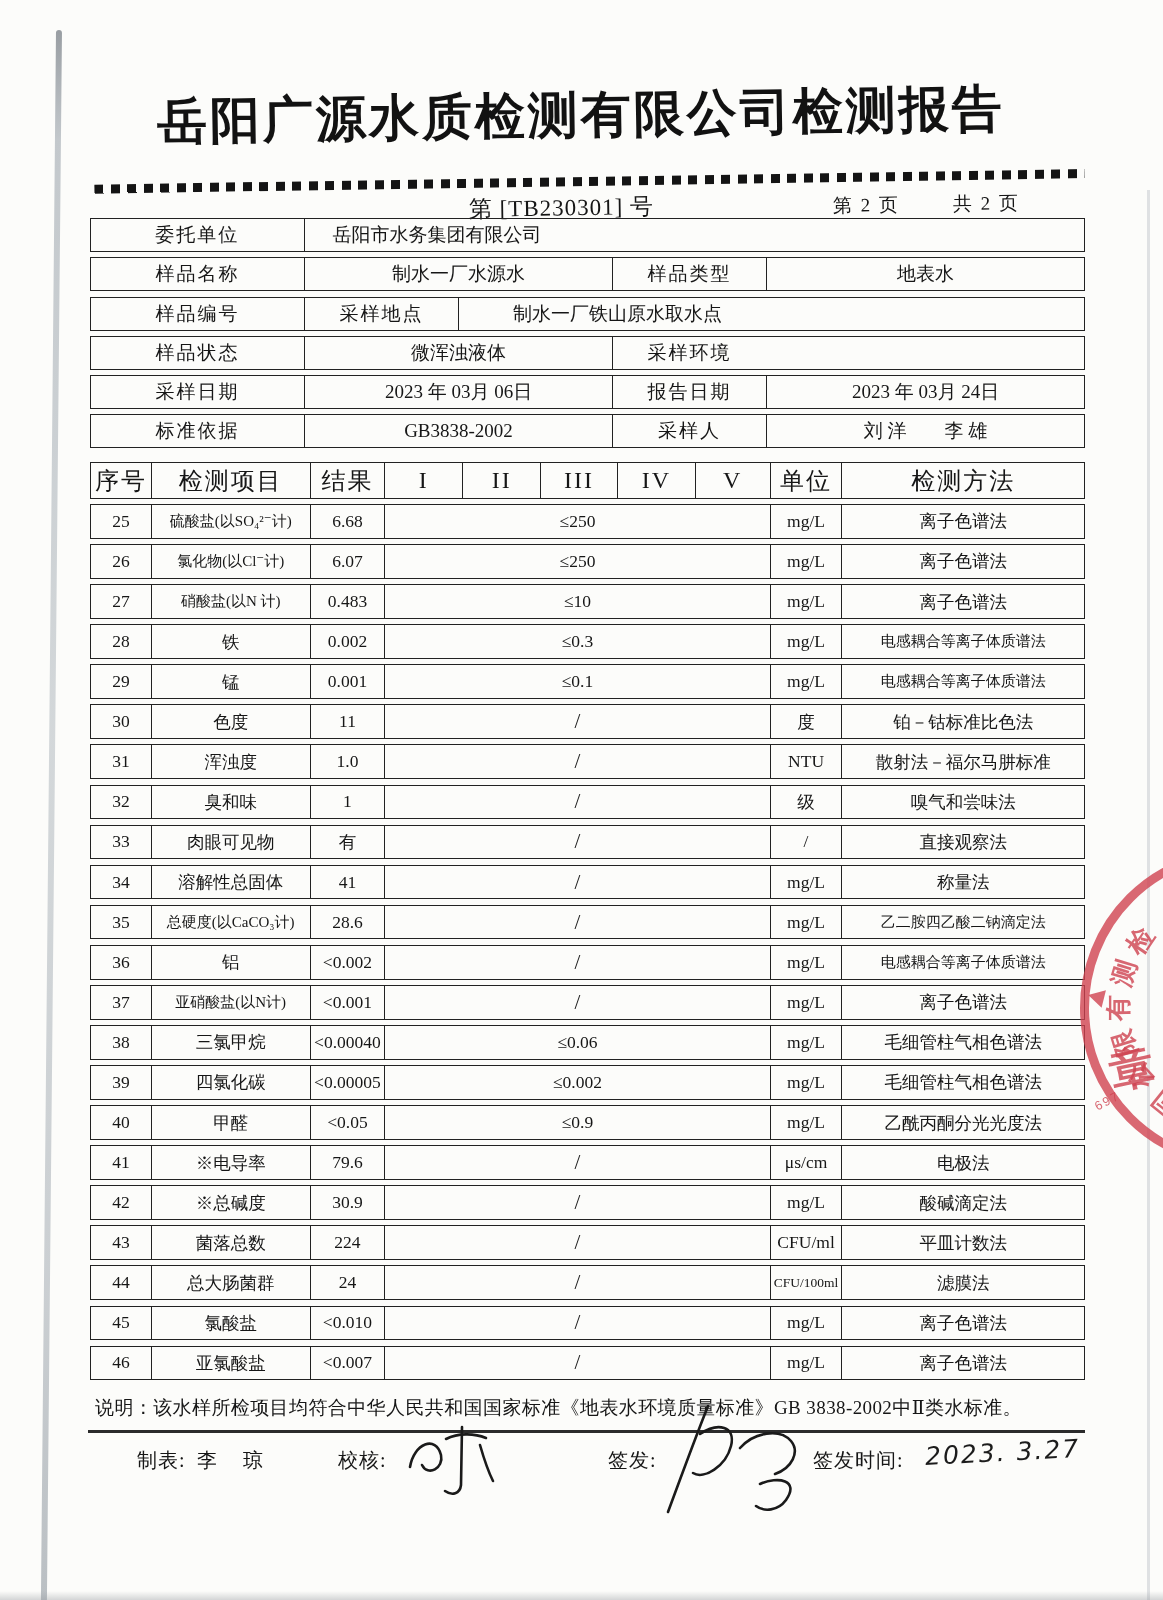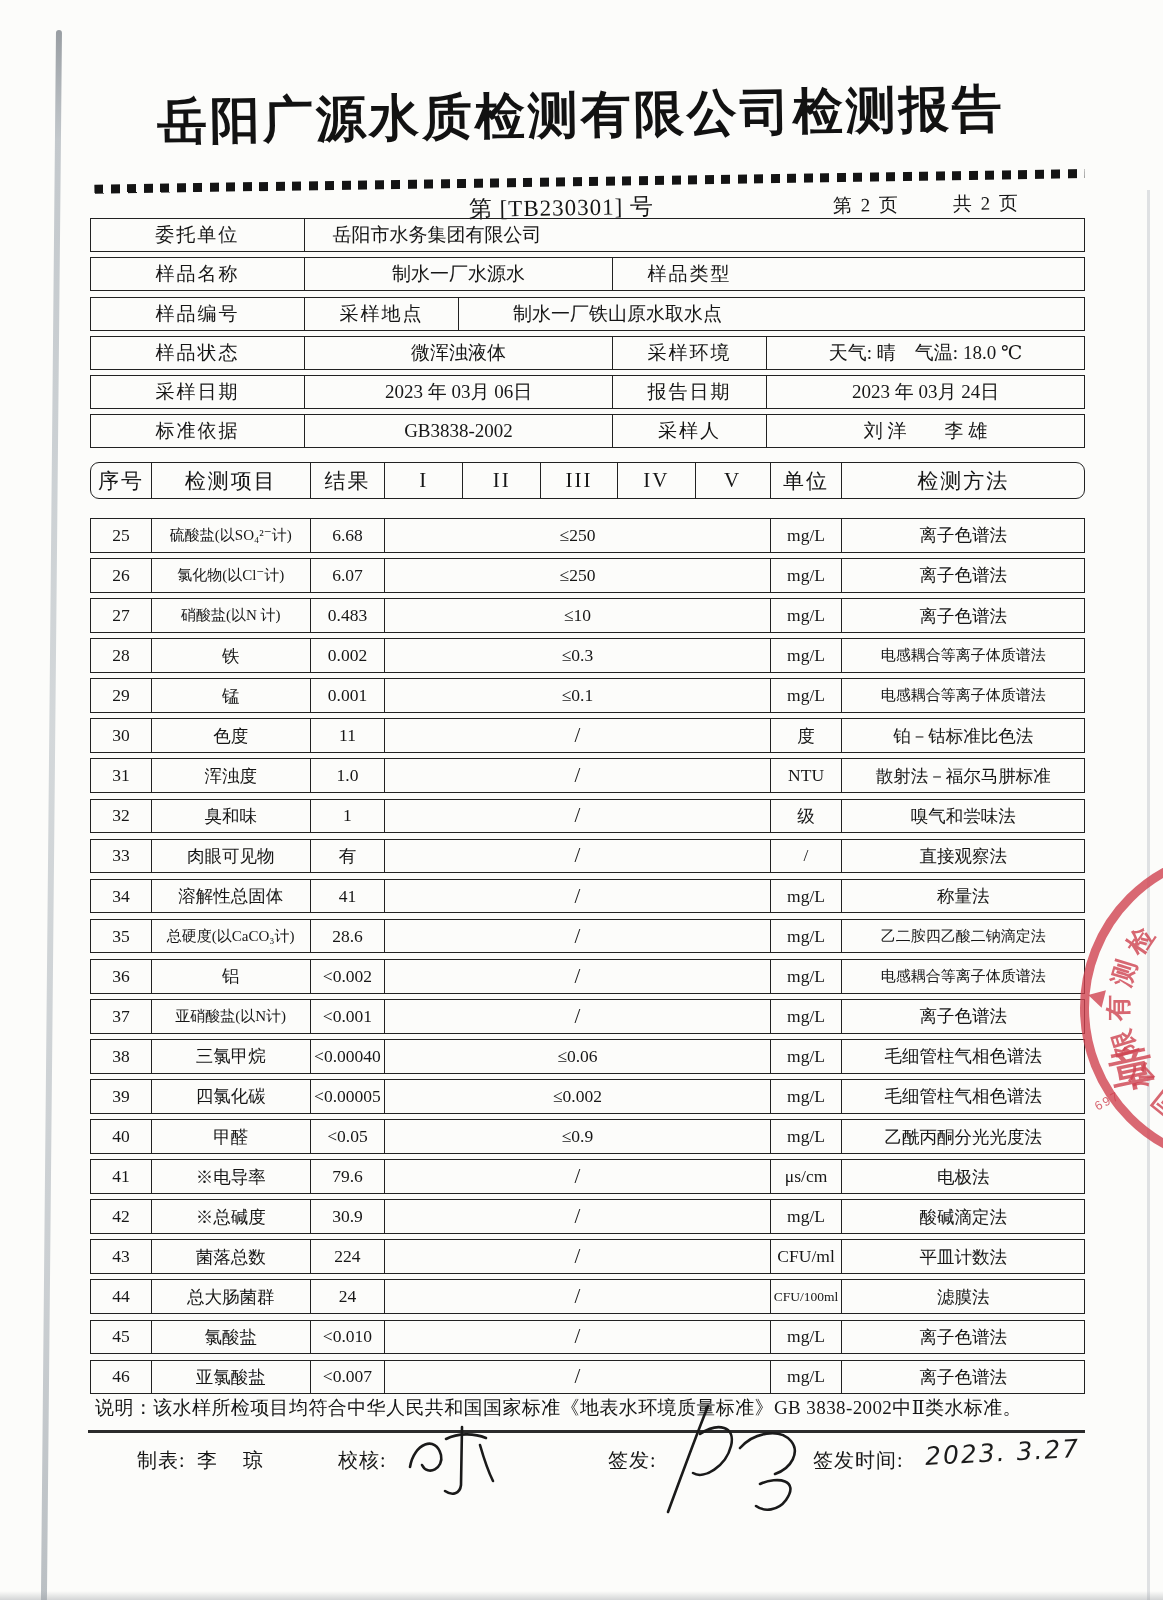--- a/index.html
+++ b/index.html
@@ -20,21 +20,21 @@
     background:repeating-linear-gradient(90deg,#141414 0 9px,transparent 9px 16.5px);}
   .numline{position:absolute;left:0;top:110px;width:1163px;height:34px;}
   .report-number{position:absolute;left:468px;top:0;font-size:23px;letter-spacing:1px;}
   .page-cur{position:absolute;left:832px;top:5px;font-size:19px;letter-spacing:2px;}
   .page-tot{position:absolute;left:952px;top:5px;font-size:19px;letter-spacing:2px;}
   
   #infoTable{position:absolute;left:90px;top:218px;width:995px;}
   #resultsTable{position:absolute;left:90px;top:462px;width:995px;}
   .trow{display:flex;border:1.7px solid #222;box-sizing:border-box;background:transparent;}
   .info-row{height:34px;margin-bottom:5.3px;font-size:19px;}
-  .res-head{height:37px;margin-bottom:19px;font-size:21px;border-radius:9px;}
+  .res-head{height:37px;margin-bottom:5px;font-size:24px;}
   .res-row{height:34.7px;margin-bottom:5.4px;font-size:17.5px;}
   .cell{display:flex;align-items:center;justify-content:center;box-sizing:border-box;
         overflow:hidden;white-space:nowrap;}
   .cell + .cell{border-left:1.7px solid #222;}
   .cell.left{justify-content:flex-start;padding-left:28px;}
   .cell.small{font-size:15px;}
   .cell.tiny{font-size:13.5px;}
   .cell.slash{font-size:21px;}
   .lbl{letter-spacing:2px;}
   
@@ -77,31 +77,31 @@
 
   <div id="infoTable">
       <div class="trow info-row">
         <div class="cell lbl" style="width: 213px;">委托单位</div>
         <div class="cell left" style="width: 782px;">岳阳市水务集团有限公司</div>
       </div>
       <div class="trow info-row">
         <div class="cell lbl" style="width: 213px;">样品名称</div>
         <div class="cell" style="width: 308px;">制水一厂水源水</div>
         <div class="cell lbl" style="width: 154px;">样品类型</div>
+        <div class="cell" style="width: 318px;">地表水</div>
       </div>
       <div class="trow info-row">
         <div class="cell lbl" style="width: 213px;">样品编号</div>
         <div class="cell lbl" style="width: 154px;">采样地点</div>
         <div class="cell" style="width: 318px;">制水一厂铁山原水取水点</div>
       </div>
       <div class="trow info-row">
         <div class="cell lbl" style="width: 213px;">样品状态</div>
         <div class="cell" style="width: 308px;">微浑浊液体</div>
         <div class="cell lbl" style="width: 154px;">采样环境</div>
-        <div class="cell" style="width: 318px;">天气: 晴　气温: 18.0 ℃</div>
       </div>
       <div class="trow info-row">
         <div class="cell lbl" style="width: 213px;">采样日期</div>
         <div class="cell" style="width: 308px;">2023 年 03月 06日</div>
         <div class="cell lbl" style="width: 154px;">报告日期</div>
         <div class="cell" style="width: 318px;">2023 年 03月 24日</div>
       </div>
       <div class="trow info-row">
         <div class="cell lbl" style="width: 213px;">标准依据</div>
         <div class="cell" style="width: 308px;">GB3838-2002</div>

